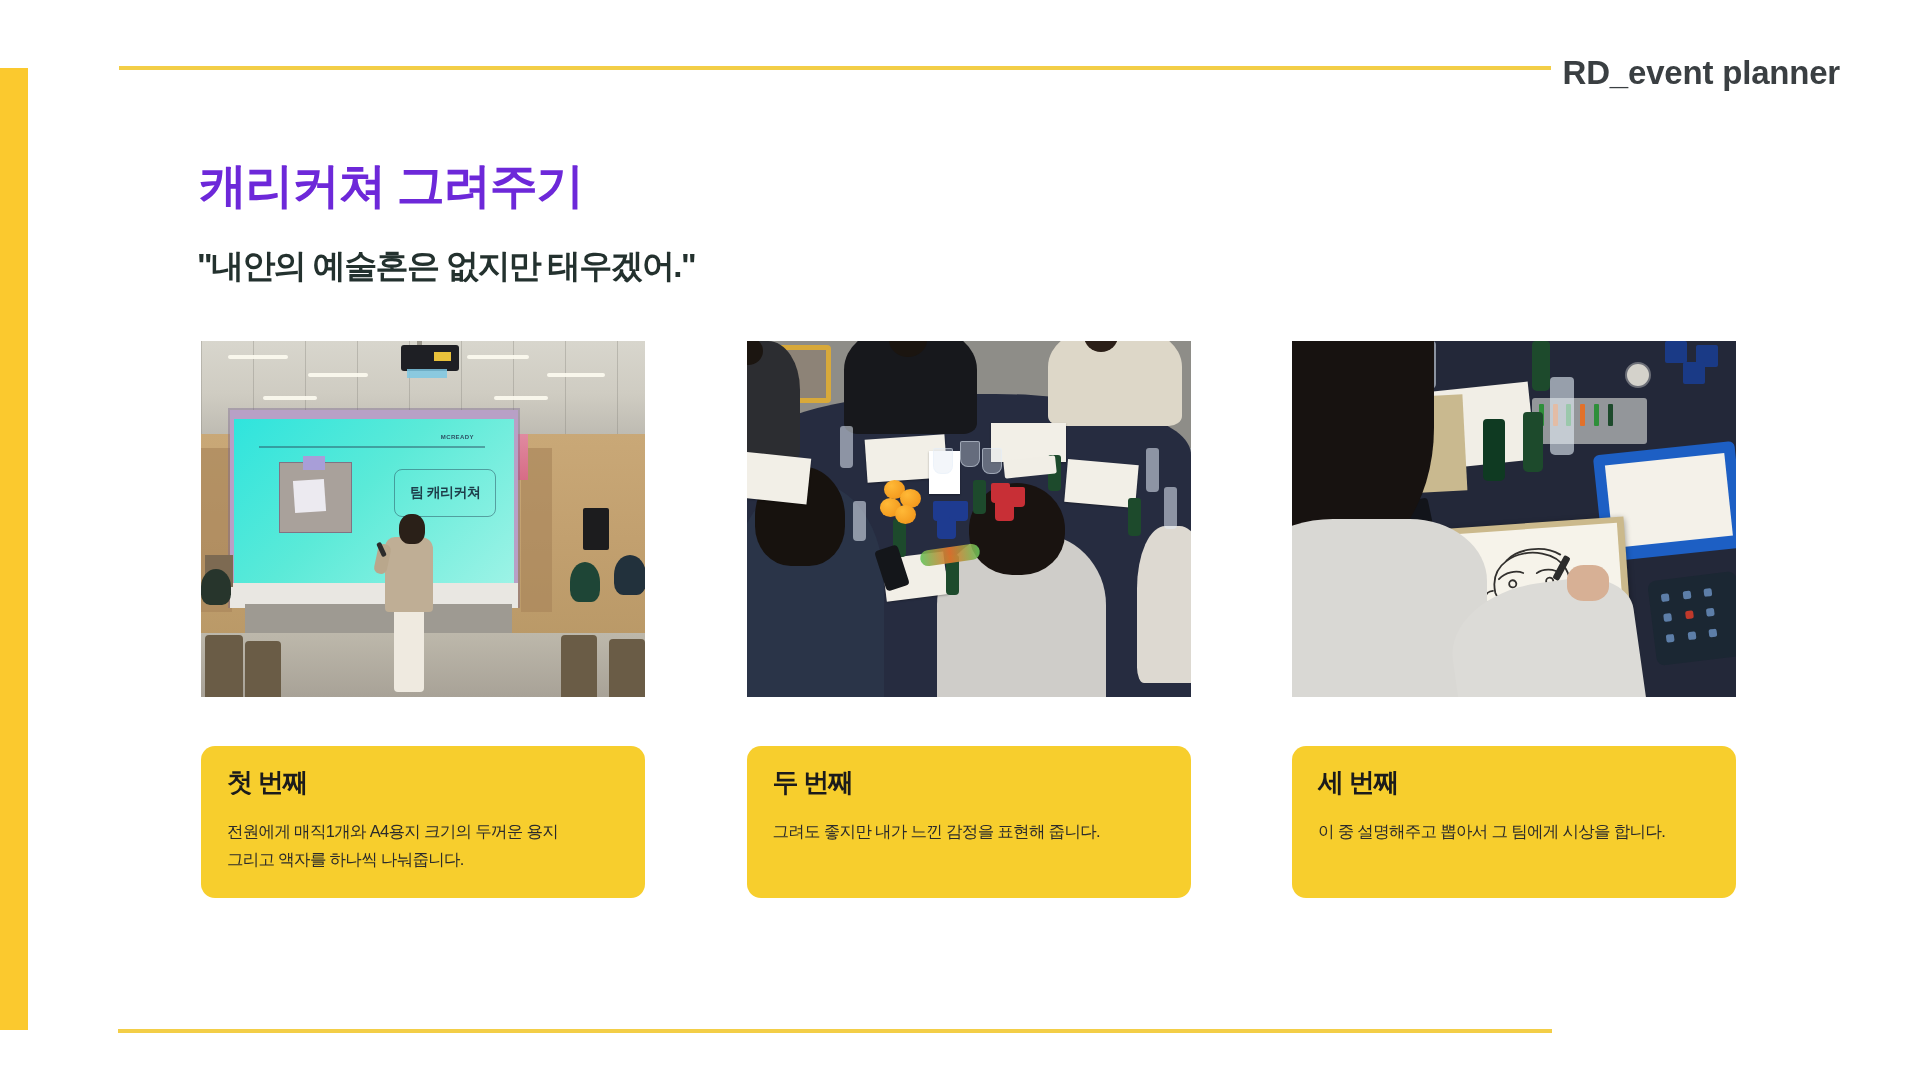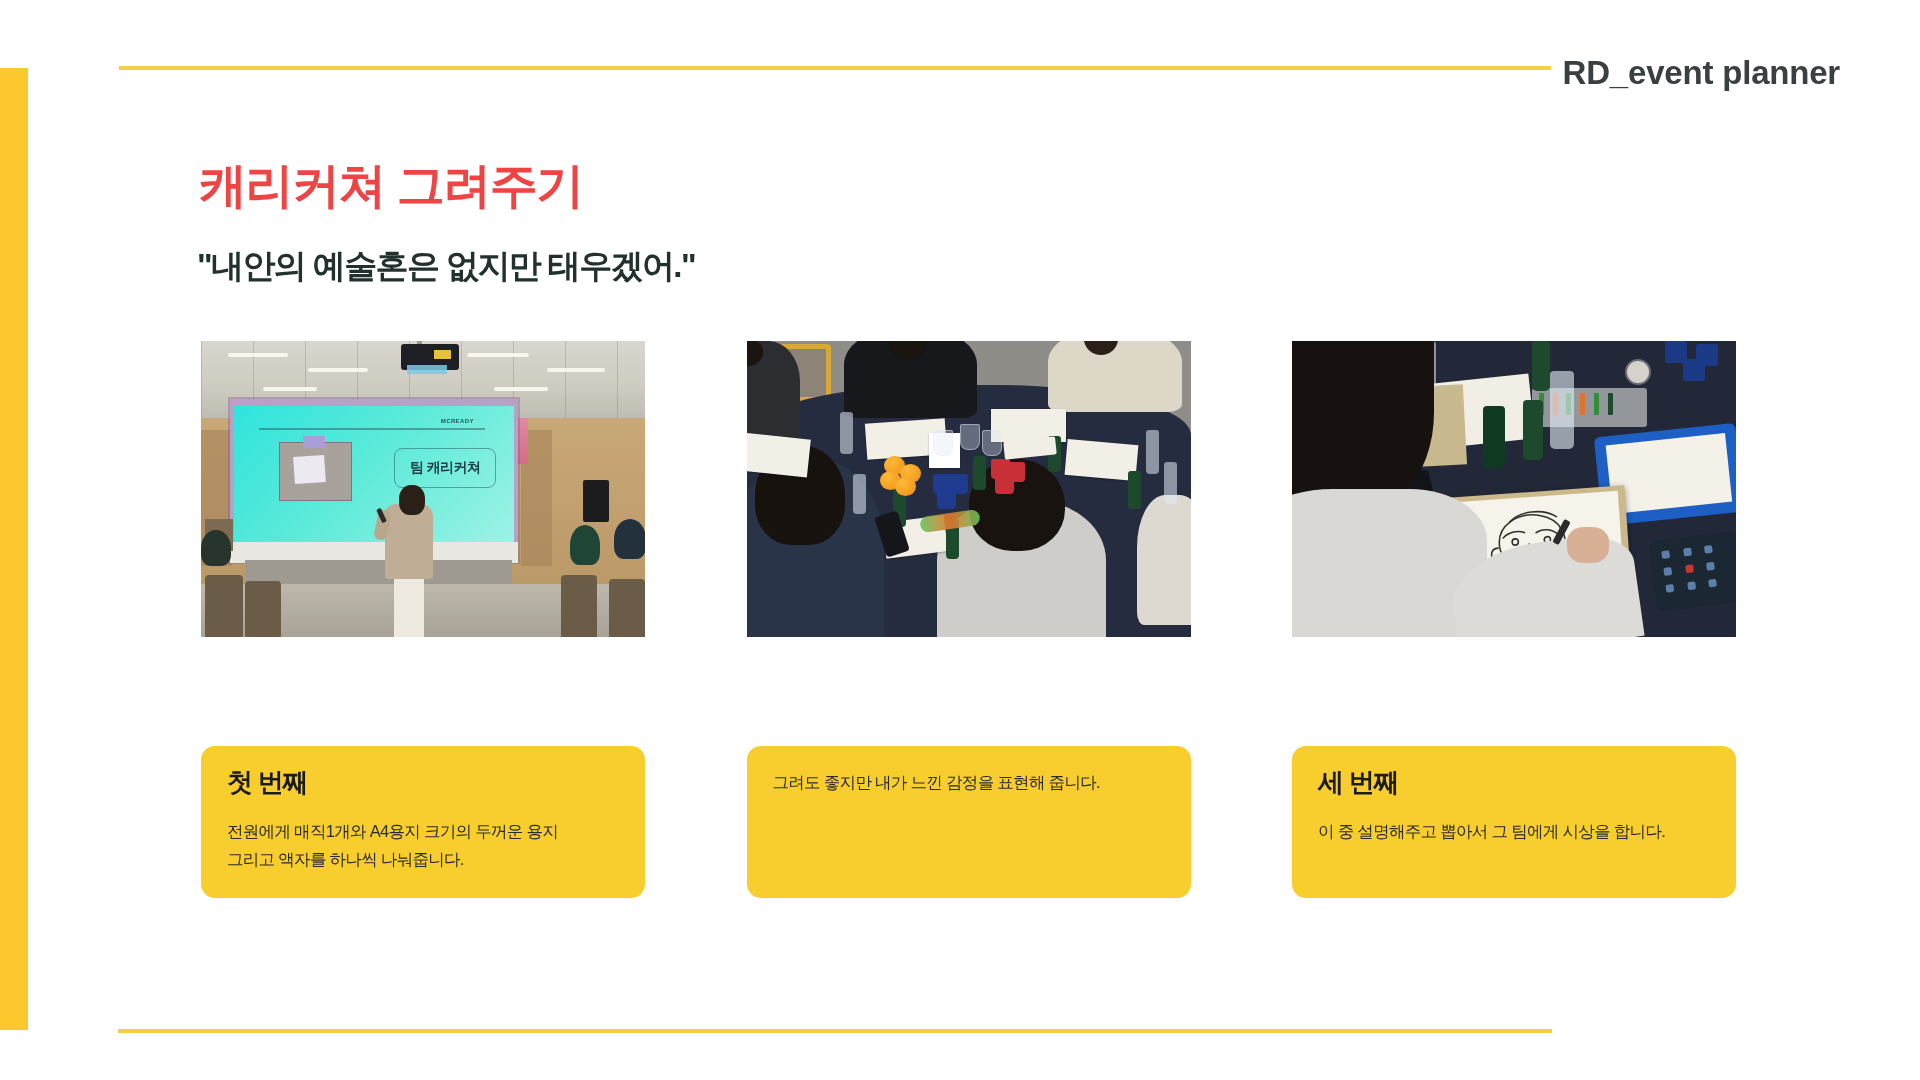--- a/index.html
+++ b/index.html
@@ -57,21 +57,21 @@
     white-space: nowrap;
   }
 
   
   .page-title {
     position: absolute;
     left: 199px;
     top: 158px;
     font-size: 48px;
     font-weight: 800;
-    color: #ef4444;
+    color: #6d28d9;
     letter-spacing: -1.5px;
     line-height: 1.15;
   }
   .page-subtitle {
     position: absolute;
     left: 197px;
     top: 246px;
     font-size: 33px;
     font-weight: 700;
     color: #23312E;
@@ -85,21 +85,21 @@
     left: 201px;
     top: 341px;
     width: 1535px;
     height: 356px;
     display: flex;
     justify-content: space-between;
   }
   .photo {
     position: relative;
     width: 444px;
-    height: 296px;
+    height: 356px;
     overflow: hidden;
     background: #9aa0a4;
   }
 
   
   .p1-ceiling {
     position: absolute; left: 0; top: 0; width: 100%; height: 27%;
     background: linear-gradient(180deg,#d8d6cd 0%, #cfccc2 55%, #bdbab1 100%);
   }
   .p1-ceil-line {
@@ -568,20 +568,21 @@
 
   <div class="cards">
 
     <div class="card">
       <div class="card-title">첫 번째</div>
       <div class="card-line">전원에게 매직1개와 A4용지 크기의 두꺼운 용지</div>
       <div class="card-line">그리고 액자를 하나씩 나눠줍니다.</div>
     </div>
 
     <div class="card">
+      <div class="card-title">두 번째</div>
       <div class="card-line">그려도 좋지만 내가 느낀 감정을 표현해 줍니다.</div>
     </div>
 
     <div class="card">
       <div class="card-title">세 번째</div>
       <div class="card-line">이 중 설명해주고 뽑아서 그 팀에게 시상을 합니다.</div>
     </div>
   </div>
 
 </div>

